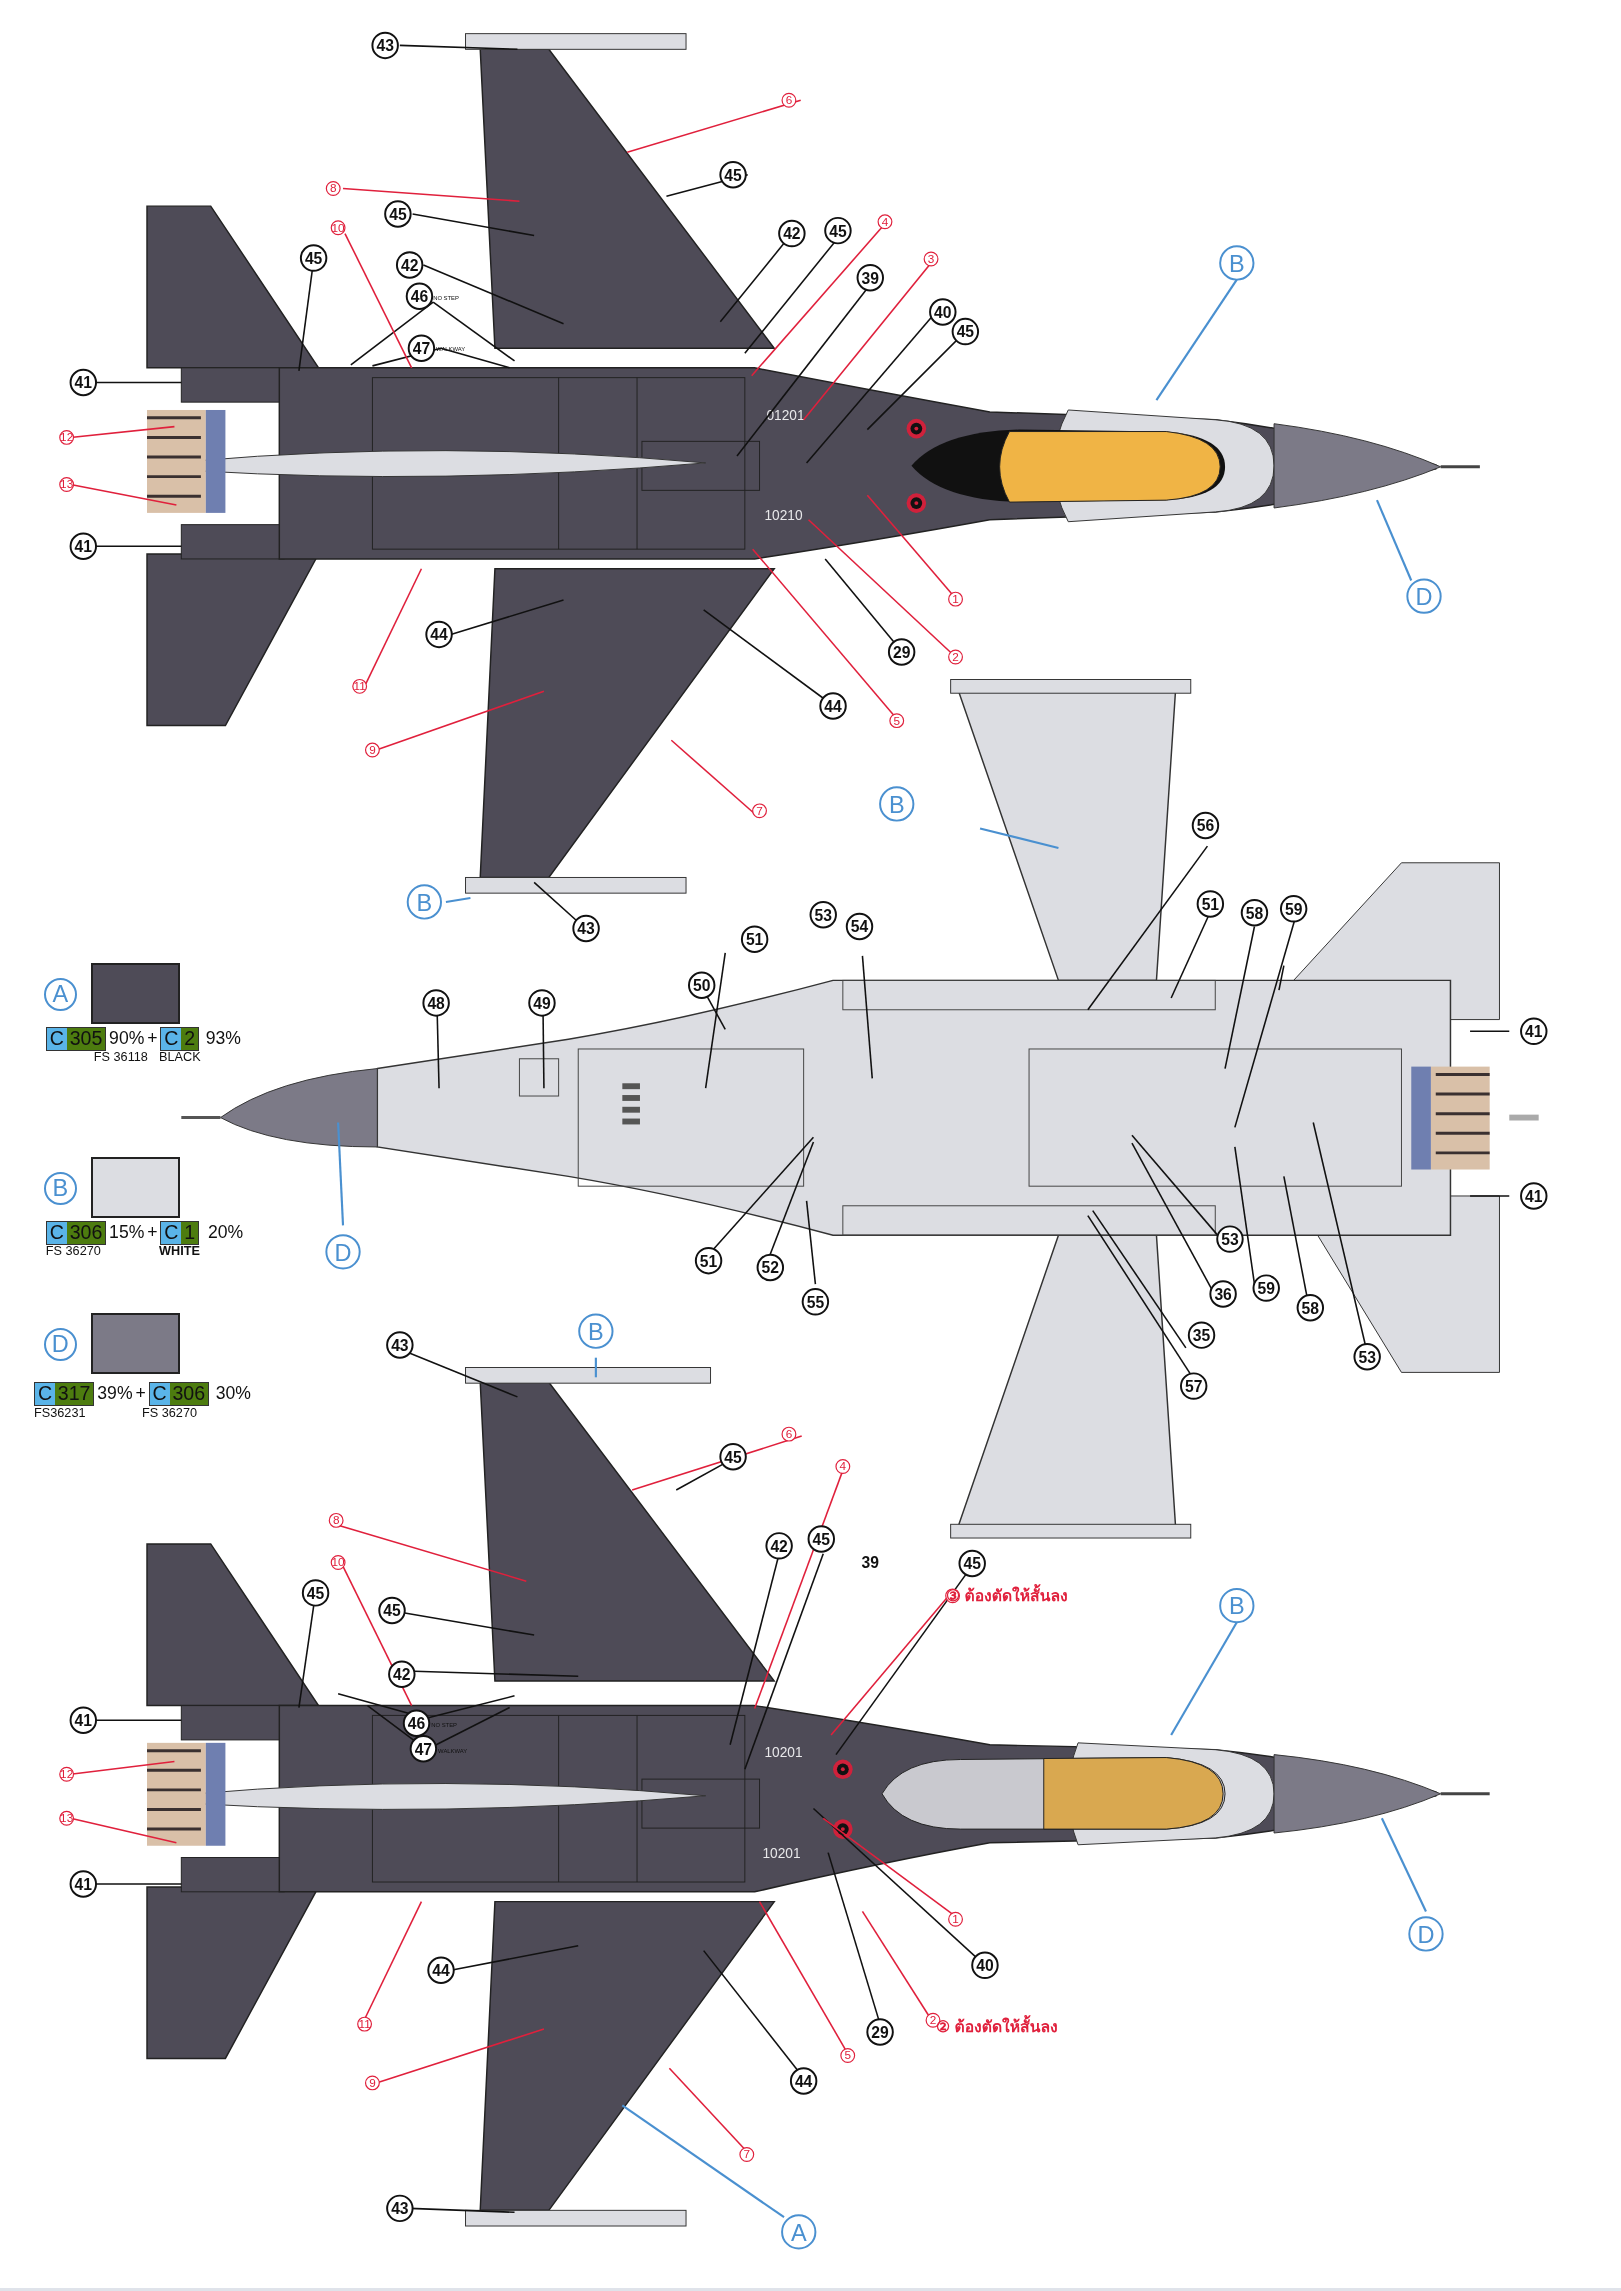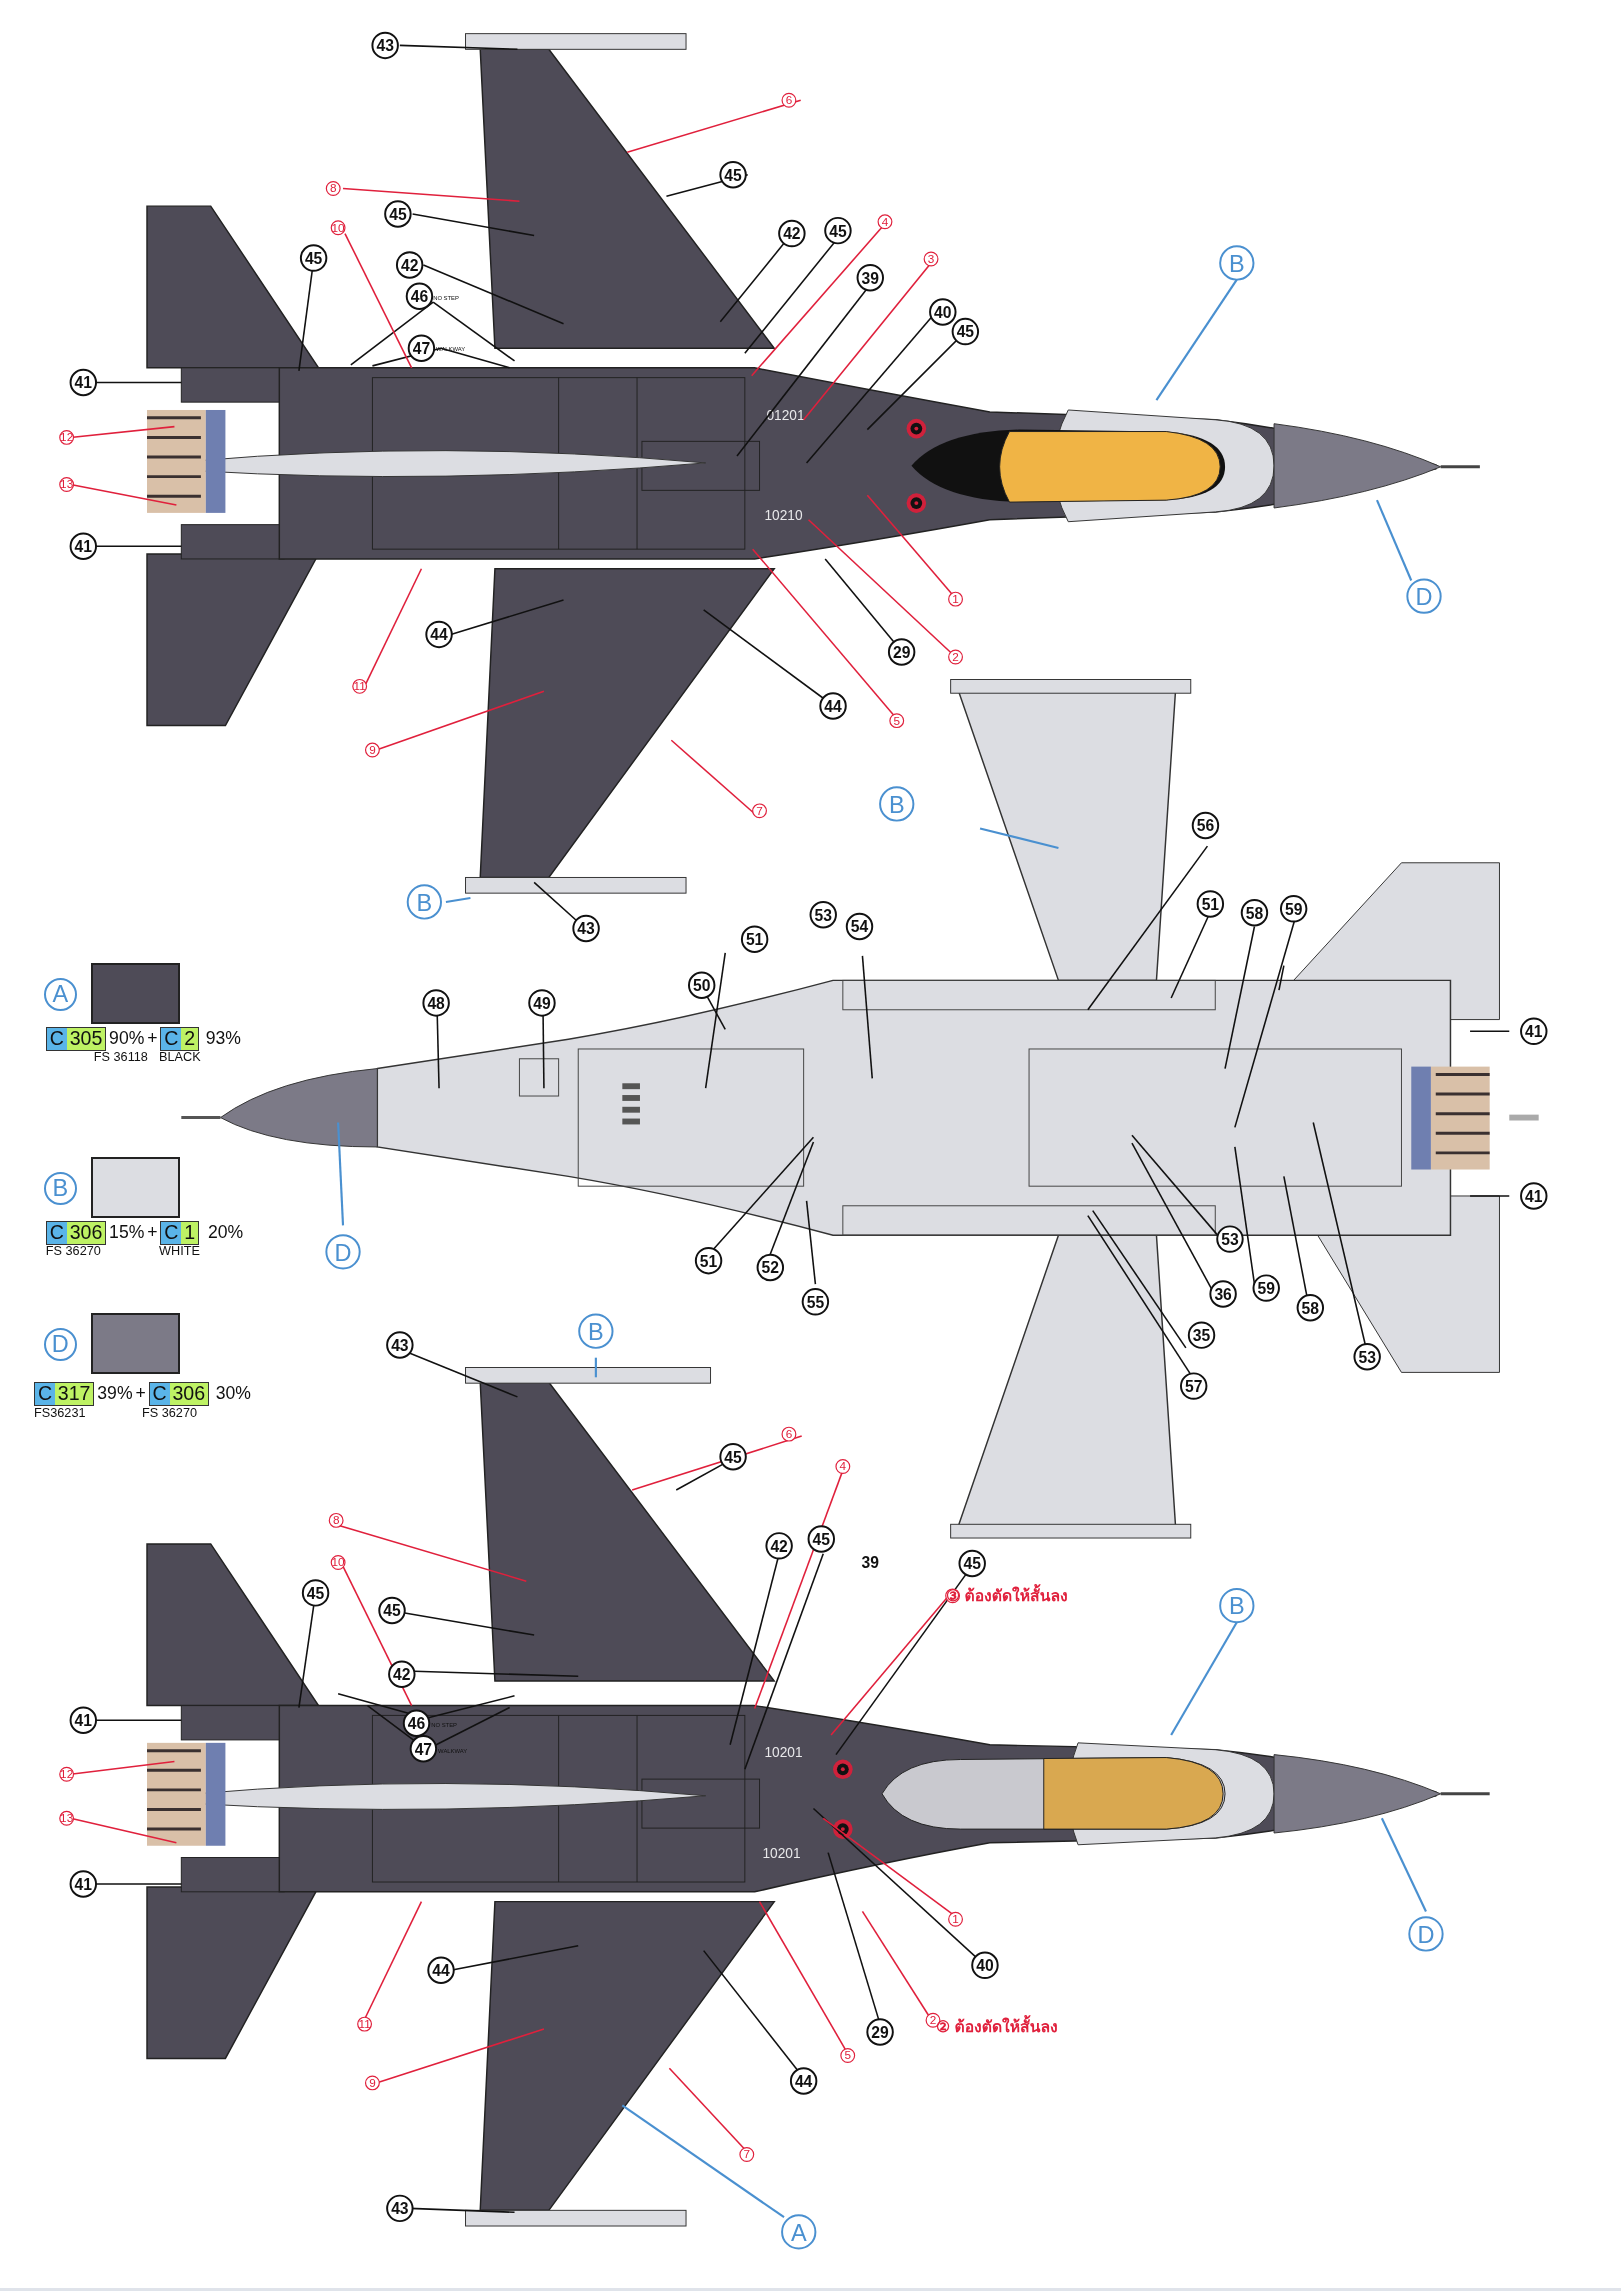--- a/index.html
+++ b/index.html
@@ -5,21 +5,21 @@
   html,body{margin:0;padding:0;background:#ffffff;}
   body{width:1621px;height:2292px;position:relative;overflow:hidden;font-family:"Liberation Sans",sans-serif;}
   #sheet{position:absolute;left:0;top:0;width:1621px;height:2292px;}
   svg text{font-family:"Liberation Sans",sans-serif;}
   .legend-block{position:absolute;}
   .legend-letter{position:absolute;width:29px;height:29px;border:2px solid #4a90d0;border-radius:50%;color:#4a90d0;font-size:23.5px;line-height:29px;text-align:center;background:#fff;}
   .swatch{position:absolute;width:85px;height:57px;border:2px solid #222;}
   .mix{position:absolute;white-space:nowrap;font-size:17.6px;color:#111;display:flex;align-items:center;gap:2.9px;}
   .code{display:inline-flex;border:1.5px solid #333;height:21.6px;line-height:21.6px;}
   .code .c{background:#5ab4e8;padding:0 2.9px;font-size:19.6px;}
-  .code .n{padding:0 2.9px;font-size:19.6px;background:#bef264;}
+  .code .n{padding:0 2.9px;font-size:19.6px;background:#4d7c0f;}
   .fs{position:absolute;font-size:12.7px;color:#111;white-space:nowrap;}
   .bottom-rule{position:absolute;left:0;top:2288px;width:1621px;height:2.9px;background:#dfe3ea;}
 </style>
 </head>
 <body>
 
 <div id="sheet">
 
 <svg width="1621" height="2292" viewBox="0 0 1654 2338" xmlns="http://www.w3.org/2000/svg">
   <defs>
@@ -496,21 +496,21 @@
         </span>
     <span>15%</span>
     <span>+</span>
     <span class="code">
           <span class="c">C</span>
           <span class="n">1</span>
         </span>
     <span style="margin-left:6px;">20%</span>
   </div>
   <div class="fs" style="left:11.8px;top:87px;">FS 36270</div>
-  <div class="fs" style="left:125px;top:87px;">WHITE</div>
+  <div class="fs" style="left:125px;top:87px;font-weight:bold;">WHITE</div>
 </div>
 
 <div class="legend-block" style="left:34px;top:1313px;">
   <div class="legend-letter" style="left:9.8px;top:14.7px;">D</div>
   <div class="swatch" style="left:57px;top:0;background:#7c7a87;"></div>
   <div class="mix" style="left:0px;top:69px;">
     <span class="code">
           <span class="c">C</span>
           <span class="n">317</span>
         </span>

